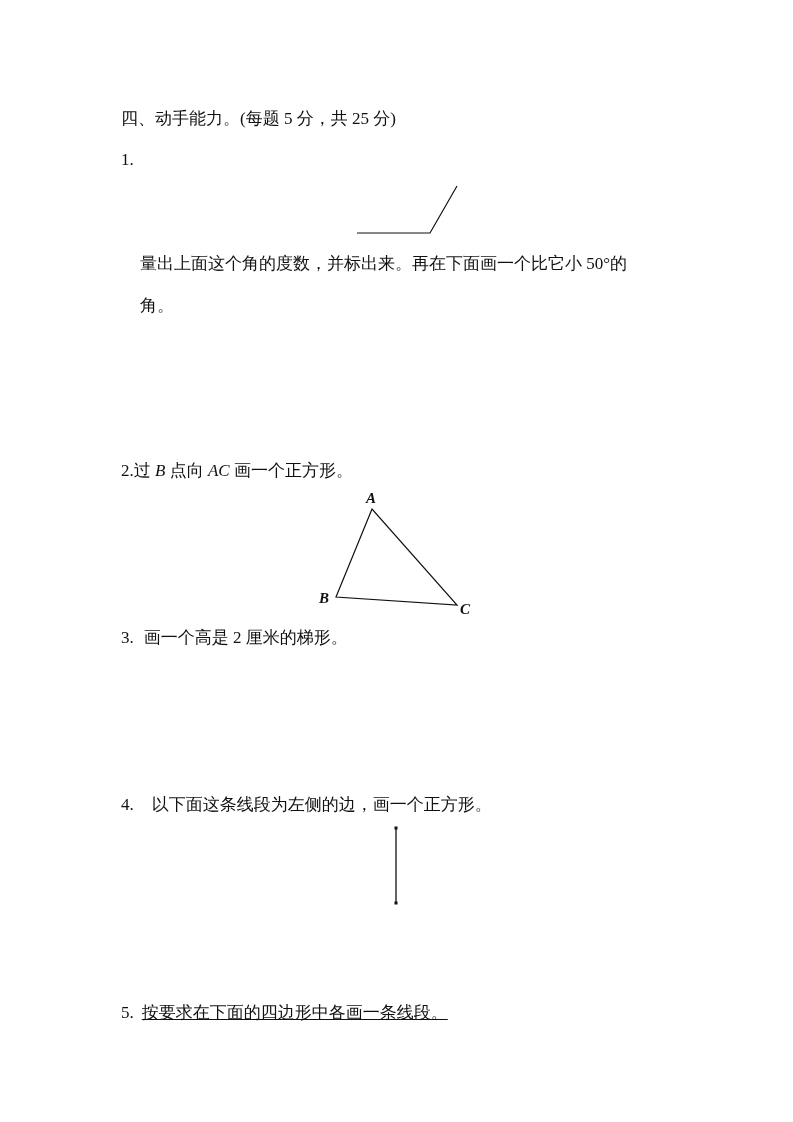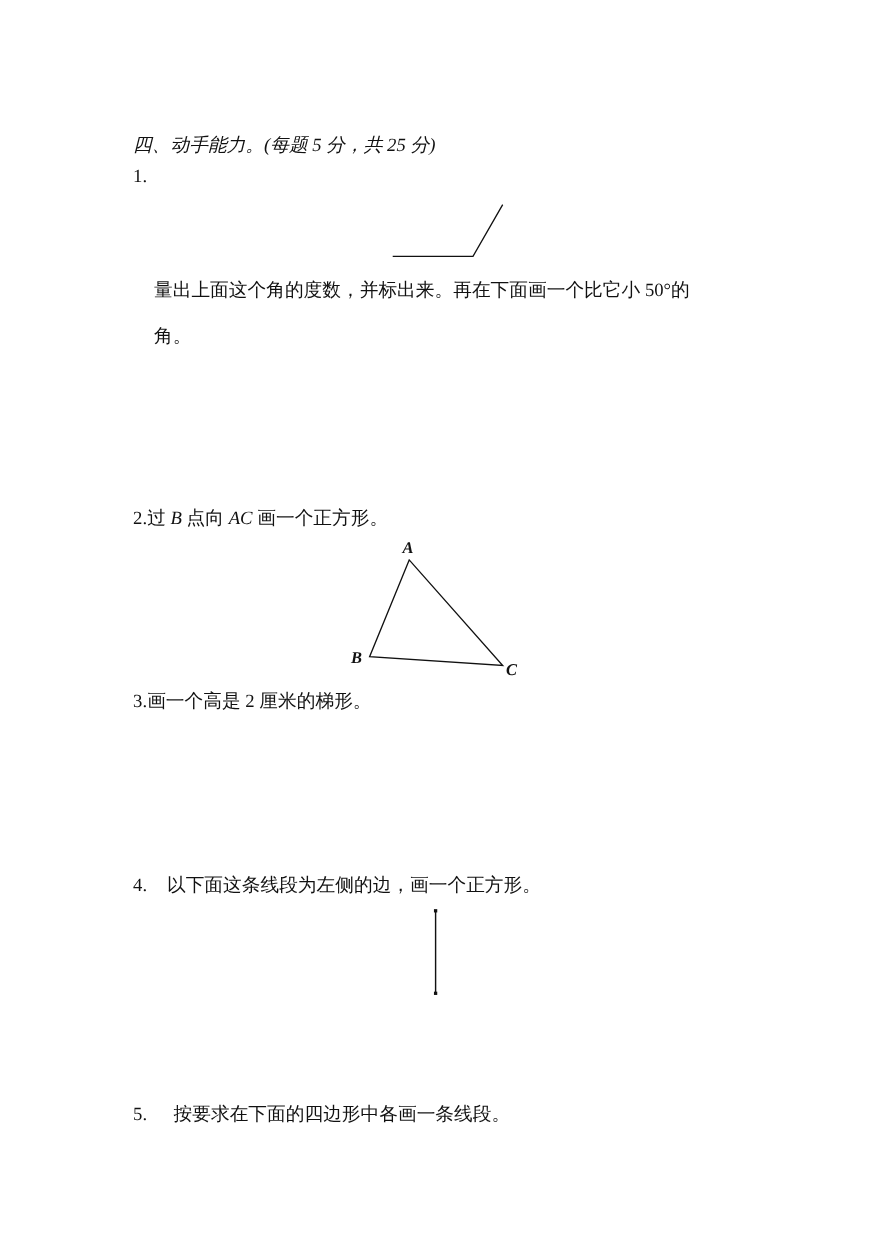--- a/index.html
+++ b/index.html
@@ -6,47 +6,47 @@
   body { width: 793px; height: 1122px; position: relative; overflow: hidden;
          font-family: "Liberation Serif", "DejaVu Serif", serif; color: #111; }
   .txt { position: absolute; font-size: 17px; line-height: 20px; white-space: nowrap; }
   .it { font-style: italic; }
   svg.fig { position: absolute; overflow: visible; }
   svg.fig text { font-family: "Liberation Serif", "DejaVu Serif", serif; font-style: italic; font-weight: bold; font-size: 15px; fill: #111; }
 </style>
 </head>
 <body>
 
-<div class="txt" style="left:121px; top:122px;font-style:italic;">四、动手能力。(每题 5 分，共 25 分)</div>
+<div class="txt" style="left:121px; top:109px;">四、动手能力。(每题 5 分，共 25 分)</div>
 
 <div class="txt" style="left:121px; top:150px;">1.</div>
 <svg class="fig" width="793" height="1122" style="left:0; top:0; pointer-events:none;">
   <polyline points="357,233 430,233 457,186" fill="none" stroke="#111" stroke-width="1.2"></polyline>
 </svg>
 <div class="txt" style="left:140px; top:254px;font-family:Liberation Serif, serif;">量出上面这个角的度数，并标出来。再在下面画一个比它小 50°的</div>
 <div class="txt" style="left:140px; top:296px;">角。</div>
 
 <div class="txt" style="left:121px; top:461px;">
   <span>2.</span><span>过 </span><span class="it">B</span><span> 点向 </span><span class="it">AC</span><span> 画一个正方形。</span>
 </div>
 <svg class="fig" width="793" height="1122" style="left:0; top:0; pointer-events:none;">
   <polygon points="372,509 336,597 457,605" fill="none" stroke="#111" stroke-width="1.2"></polygon>
   <text x="366" y="503">A</text>
   <text x="319" y="603">B</text>
   <text x="460" y="614">C</text>
 </svg>
 
 <div class="txt" style="left:121px; top:628px;">
-  <span>3.</span><span style="margin-left:0;">画一个高是 2 厘米的梯形。</span>
+  <span>3.</span><span style="margin-left:10px;">画一个高是 2 厘米的梯形。</span>
 </div>
 
 <div class="txt" style="left:121px; top:795px;">
   <span>4.</span><span style="margin-left:18px;">以下面这条线段为左侧的边，画一个正方形。</span>
 </div>
 <svg class="fig" width="793" height="1122" style="left:0; top:0; pointer-events:none;">
   <line x1="396" y1="828" x2="396" y2="903" stroke="#111" stroke-width="1.3"></line>
   <rect x="394.5" y="826.5" width="3" height="3" fill="#111"></rect>
   <rect x="394.5" y="901.5" width="3" height="3" fill="#111"></rect>
 </svg>
 
 <div class="txt" style="left:121px; top:1003px;">
-  <span>5.</span><span style="margin-left:24px;">按要求在下面的四边形中各画一条线段。</span>
+  <span>5.</span><span style="margin-left:8px;text-decoration:underline;">按要求在下面的四边形中各画一条线段。</span>
 </div>
 
 </body></html>

